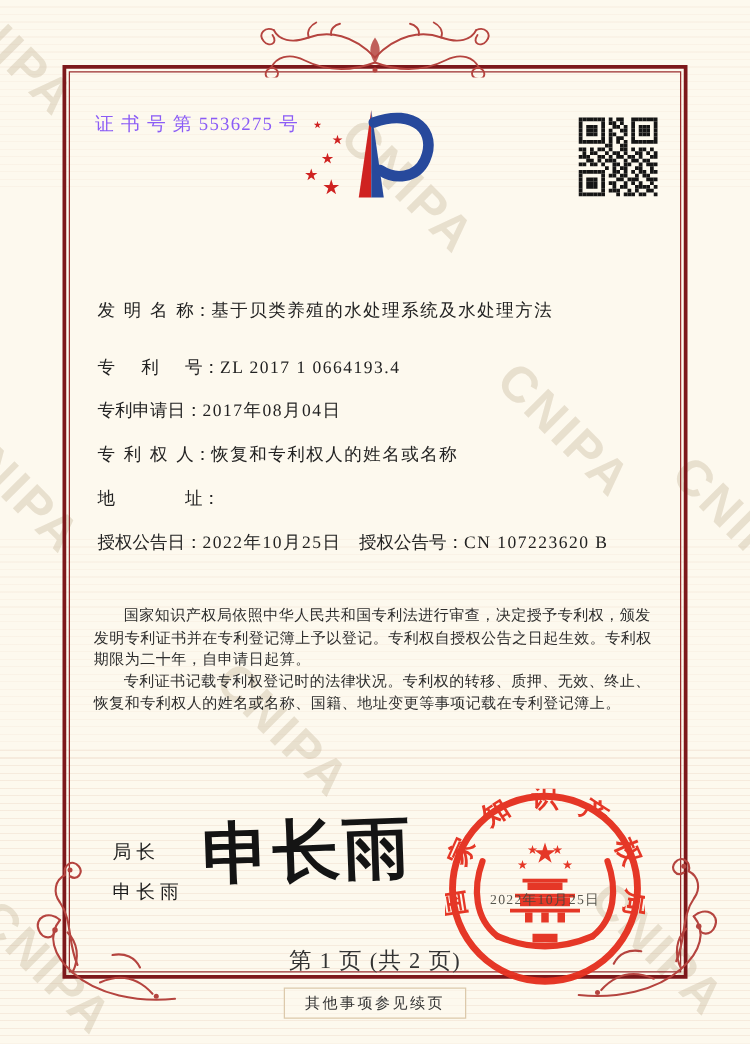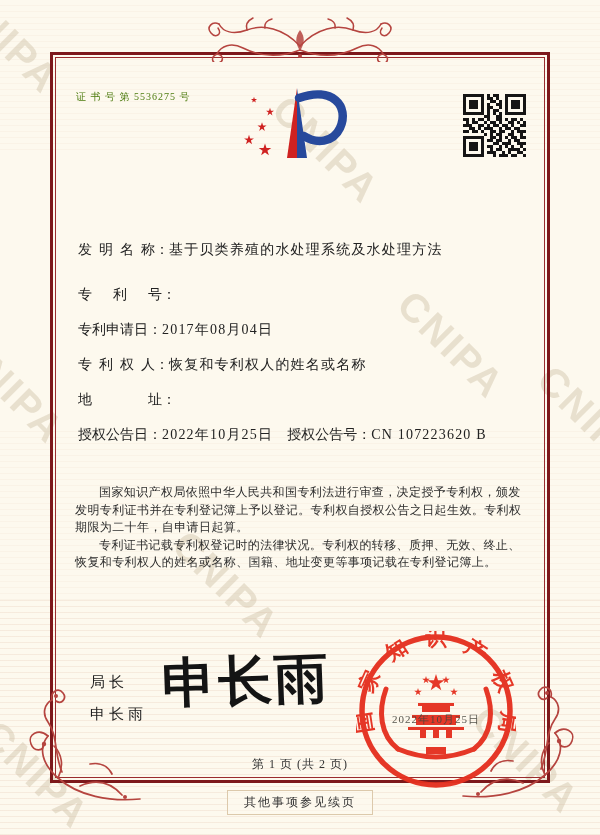--- a/index.html
+++ b/index.html
@@ -22,21 +22,21 @@
   
   .frame{position:absolute;left:50px;top:52px;width:500px;height:731px;border:3px solid #7d181b;box-sizing:border-box;z-index:2;}
   .frame-inner{position:absolute;inset:2px;border:1px solid #9a2c2e;}
 
   .orn{position:absolute;z-index:3;pointer-events:none;}
   .orn-top{left:175px;top:16px;width:250px;height:46px;}
   .corner-bl{left:28px;top:678px;width:115px;height:125px;}
   .corner-br{left:460px;top:675px;width:115px;height:125px;}
   .corner-br svg{transform:scaleX(-1);}
 
-  .cert-no{position:absolute;left:76px;top:90px;z-index:4;font-size:10px;color:#4d7c0f;letter-spacing:1px;white-space:pre;}
+  .cert-no{position:absolute;left:76px;top:90px;z-index:4;font-size:15px;color:#8b5cf6;letter-spacing:1px;white-space:pre;}
 
   .logo{position:absolute;left:240px;top:84px;width:120px;height:78px;z-index:4;}
 
   .qr{position:absolute;left:463px;top:94px;width:63px;height:63px;z-index:4;background:#fdf9ee;}
   .qr i{position:absolute;width:3px;height:3px;background:#151515;}
 
   .title{position:absolute;left:0;right:0;top:166px;z-index:4;text-align:center;
          font-size:31px;font-weight:600;color:#171717;letter-spacing:22px;text-indent:22px;}
 
   .fields{position:absolute;left:78px;top:240px;width:455px;z-index:4;font-size:14px;color:#222;}
@@ -51,21 +51,21 @@
   .paras p{margin:0;text-indent:2em;}
 
   .officer{position:absolute;left:90px;top:666px;z-index:4;font-size:15px;color:#1d1d1d;letter-spacing:4px;line-height:32px;}
   .signature{position:absolute;left:162px;top:645px;width:180px;z-index:4;font-size:54px;font-weight:600;
              color:#141414;transform:rotate(-2deg);font-family:cursive;letter-spacing:2px;white-space:nowrap;}
 
   .seal{position:absolute;left:356px;top:631px;width:160px;height:160px;z-index:5;opacity:.96;}
   .seal-date{position:absolute;left:356px;top:712px;width:160px;z-index:6;text-align:center;
              font-size:11px;color:#46453d;letter-spacing:1px;opacity:.9;}
 
-  .page-num{position:absolute;left:0;right:0;top:756px;z-index:4;text-align:center;font-size:12px;color:#333;letter-spacing:1px;}
+  .page-num{position:absolute;left:0;right:0;top:756px;z-index:4;text-align:center;font-size:18px;color:#333;letter-spacing:1px;}
   .cont-note{position:absolute;left:0;right:0;top:790px;z-index:4;text-align:center;font-size:12px;color:#333;}
   .cont-note span{display:inline-block;border:1px solid #dcc9ab;padding:3px 16px;letter-spacing:2px;background:rgba(253,249,238,.6);}
 </style>
 </head>
 <body>
 
 <div class="page">
 
   <div class="tex tex-top"></div>
   <div class="tex tex-mid"></div>
@@ -402,20 +402,21 @@
     </div>
 
 
   <div class="fields">
     <div class="frow gap-big">
       <span class="flabel">发 明 名 称：</span>
       <span class="fvalue">基于贝类养殖的水处理系统及水处理方法</span>
     </div>
     <div class="frow">
       <span class="flabel">专  利  号：</span>
+      <span class="fvalue">ZL 2017 1 0664193.4</span>
     </div>
     <div class="frow">
       <span class="flabel">专利申请日：</span>
       <span class="fvalue">2017年08月04日</span>
     </div>
     <div class="frow">
       <span class="flabel">专 利 权 人：</span>
       <span class="fvalue">恢复和专利权人的姓名或名称</span>
     </div>
     <div class="frow">

